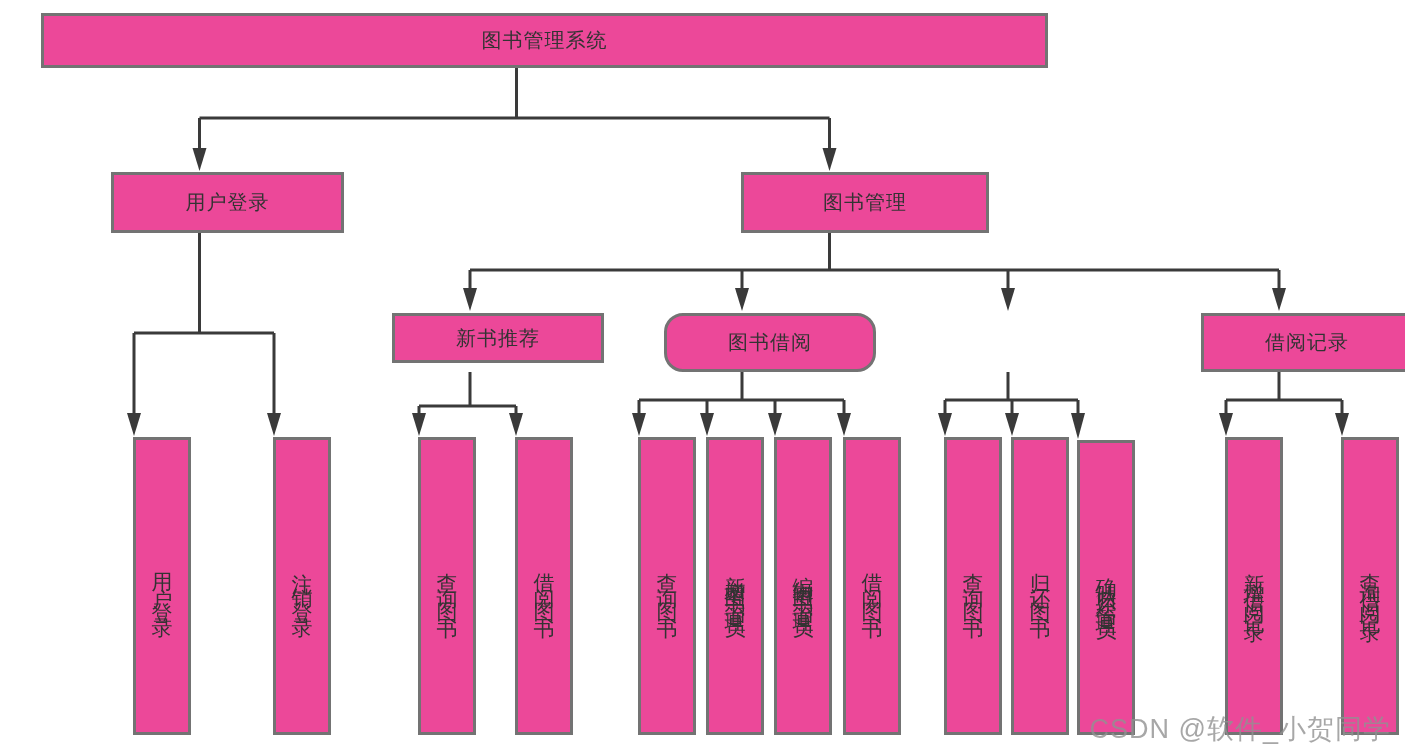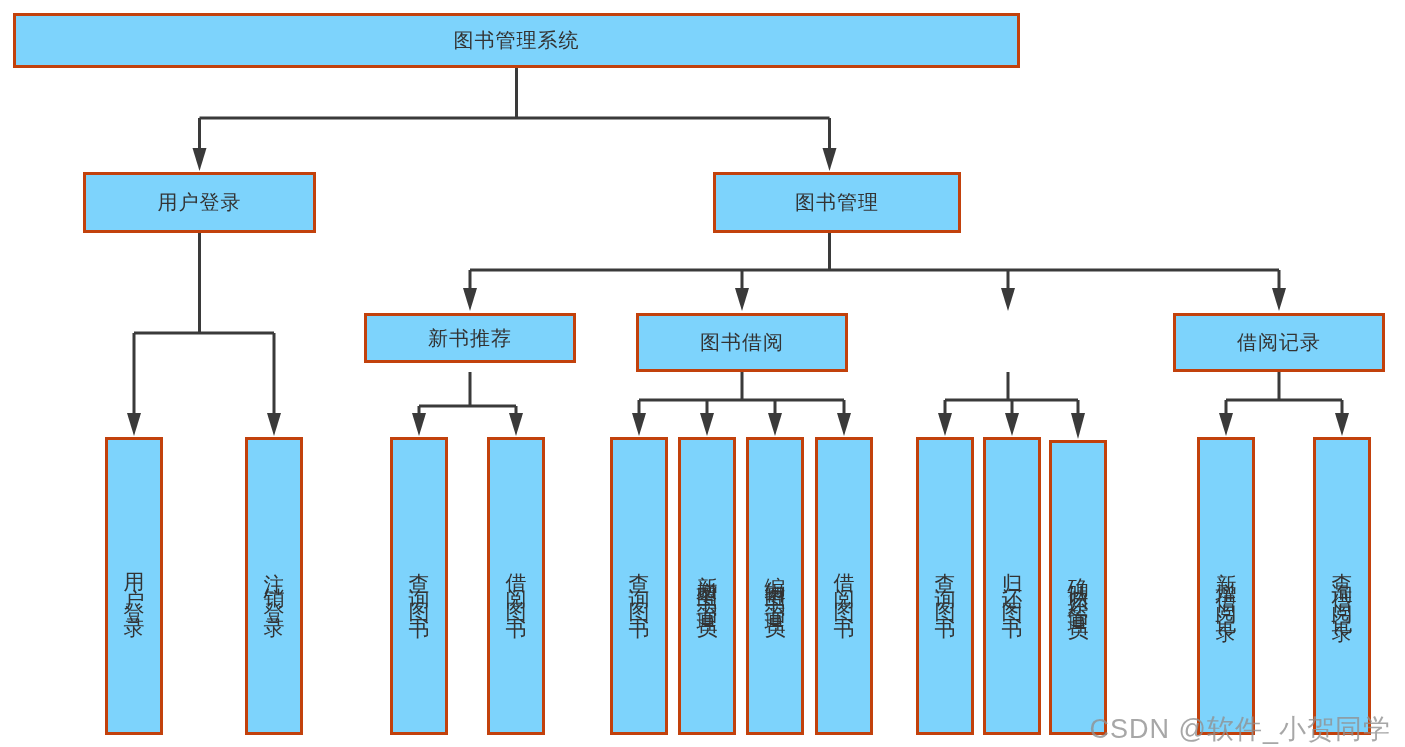--- a/index.html
+++ b/index.html
@@ -12,25 +12,26 @@
     overflow: hidden;
   }
   .connector-layer {
     position: absolute;
     left: 0; top: 0;
     width: 1405px; height: 747px;
   }
   .box {
     position: absolute;
     box-sizing: border-box;
-    background: #7dd3fc;
-    border: 3px solid #c2410c;
+    background: #ec4899;
+    border: 3px solid #737373;
     display: flex;
     align-items: center;
     justify-content: center;
+    margin-left: 28px;
   }
   .hlabel {
     font-size: 20px;
     letter-spacing: 1px;
     color: #333333;
     white-space: nowrap;
   }
   .vlabel {
     writing-mode: vertical-rl;
     text-orientation: mixed;
@@ -100,21 +101,21 @@
   <div class="box" style="left:83px; top:172px; width:233px; height:61px;">
     <span class="hlabel">用户登录</span>
   </div>
   <div class="box" style="left:713px; top:172px; width:248px; height:61px;">
     <span class="hlabel">图书管理</span>
   </div>
 
   <div class="box" style="left:364px; top:313px; width:212px; height:50px;">
     <span class="hlabel">新书推荐</span>
   </div>
-  <div class="box" style="left:636px; top:313px; width:212px; height:59px;">
+  <div class="box" style="left:636px; top:313px; width:212px; height:59px;border-radius:19px;">
     <span class="hlabel">图书借阅</span>
   </div>
   <div class="box" style="left:1173px; top:313px; width:212px; height:59px;">
     <span class="hlabel">借阅记录</span>
   </div>
 
   <div class="box" style="left:105px; top:437px; width:58px; height:298px;">
     <span class="vlabel ls4">用户登录</span>
   </div>
   <div class="box" style="left:245px; top:437px; width:58px; height:298px;">

